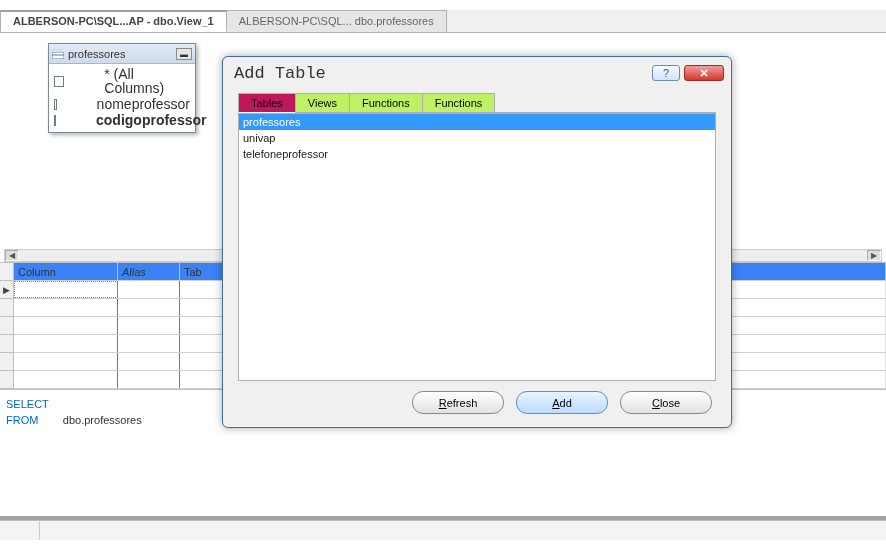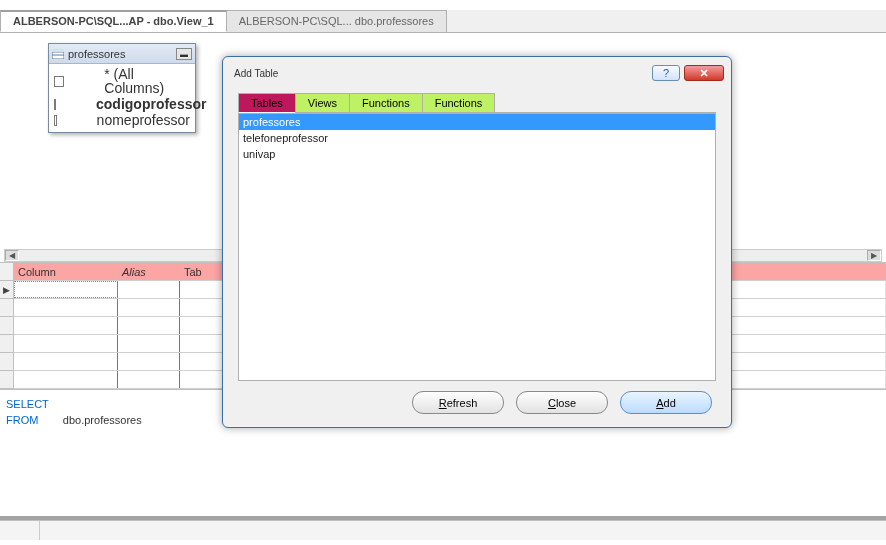--- a/index.html
+++ b/index.html
@@ -36,21 +36,21 @@
   .col-check { width: 11px; height: 11px; border: 1px solid #7a7a7a; background: #fff; display:inline-block; }
   .col-text { font-size: 14px; color: #333; margin-left: 36px; }
   .col-text.bold { font-weight: bold; }
 
   
   .criteria-grid { display: flex; border-bottom: 1px solid #c0c0c0; font-size: 11px; color: #333; }
   .rowhdr-col { width: 14px; background: #f0f0f0; border-right: 1px solid #c0c0c0; display:flex; flex-direction:column; }
   .rowhdr-cell { height: 18px; border-bottom: 1px solid #c0c0c0; display:flex; align-items:center; justify-content:center; font-size:9px; color:#444; }
   .grid-body { flex: 1; overflow: hidden; }
   .grid-row { display: flex; height: 18px; border-bottom: 1px solid #d0d0d0; }
-  .hdr-row .gcell { background: #fca5a5; border-right: 1px solid #c0c0c0; padding: 4px 4px; display:flex; align-items:center; }
+  .hdr-row .gcell { background: #3b82f6; border-right: 1px solid #c0c0c0; padding: 4px 4px; display:flex; align-items:center; }
   .gcell { border-right: 1px solid #e0e0e0; padding: 0 4px; display:flex; align-items:center; }
   .gcell.column { width: 104px; }
   .gcell.alias  { width: 62px; font-style: italic; }
   .gcell.table  { width: 46px; }
   .gcell.filter { width: 280px; }
   .gcell.or1    { width: 70px; }
   .gcell.or2    { flex: 1; }
   .grid-row.data .gcell.column { border-right: 1px solid #777; }
   .grid-row.data .gcell.alias  { border-right: 1px solid #777; }
   .grid-row.data .gcell.table  { border-right: 1px solid #777; }
@@ -72,21 +72,21 @@
     border: 1px solid #3b6ea5;
     border-radius: 6px;
     box-shadow: 0 0 8px rgba(0,0,0,.35), inset 0 0 2px rgba(255,255,255,.7);
     padding: 5px;
   }
   .modal-inner { background: #f0f0f0; height: 100%; display:flex; flex-direction:column; }
   .modal-title {
     height: 22px; display: flex; justify-content: space-between; align-items: center;
     padding: 0 2px 0 6px; color: #333;
   }
-  .modal-title-text { font-size: 10px; }
+  .modal-title-text { font-size: 17px; font-family: Liberation Mono, monospace; }
   .win-btns { display: flex; gap: 4px; }
   .win-btn { width: 28px; height: 16px; border-radius: 3px; border:1px solid #888; display:flex; align-items:center; justify-content:center; font-size:10px; cursor:pointer; }
   .win-help { background: linear-gradient(#f7fbff,#d2e3f7); color:#2a5a9a; border-color:#6a8db5; }
   .win-close { background: linear-gradient(#f39c9c,#d13a2a); color:#fff; border-color:#a02a1e; font-weight:bold; width:40px; }
   .modal-body { flex:1; padding: 8px 10px 0 10px; display:flex; flex-direction:column; }
 
   .tabstrip { display: flex; border-bottom: 1px solid #b0b0b0; align-items: flex-end; }
   .mtab { padding: 3px 12px; border:1px solid #b0b0b0; background:#bef264; margin-right:-1px; font-size:11px; cursor:pointer; position:relative; top:1px; }
   .mtab.active { background:#be185d; border-bottom:1px solid #fff; }
   .listbox { border:1px solid #b0b0b0; background:#fff; flex:1; overflow:auto; }
@@ -126,25 +126,25 @@
       </span>
       <span class="tw-min">▬</span>
     </div>
     <div class="tw-body">
       <div class="col-row">
         <span class="col-check"></span>
         <span class="col-text">* (All Columns)</span>
       </div>
       <div class="col-row">
         <span class="col-check"></span>
-        <span class="col-text bold">codigoprofessor</span>
+        <span class="col-text">nomeprofessor</span>
       </div>
       <div class="col-row">
         <span class="col-check"></span>
-        <span class="col-text">nomeprofessor</span>
+        <span class="col-text bold">codigoprofessor</span>
       </div>
     </div>
   </div>
   <div class="hscroll-track">
     <div class="hscroll-arrow">◀</div>
     <div style="flex:1"></div>
     <div class="hscroll-arrow">▶</div>
   </div>
 </div>
 
@@ -242,29 +242,29 @@
     </div>
     <div class="modal-body">
       <div class="tabstrip">
         <div class="mtab active"><span>Tables</span></div>
         <div class="mtab"><span>Views</span></div>
         <div class="mtab"><span>Functions</span></div>
         <div class="mtab"><span>Functions</span></div>
       </div>
       <div class="listbox">
         <div class="li selected"><span>professores</span></div>
+        <div class="li"><span>univap</span></div>
         <div class="li"><span>telefoneprofessor</span></div>
-        <div class="li"><span>univap</span></div>
       </div>
       <div class="dlg-buttons">
         <div class="dlg-btn">
             <span><span class="ul">R</span><span>efresh</span></span>
           </div>
+        <div class="dlg-btn primary">
+            <span><span class="ul">A</span><span>dd</span></span>
+          </div>
         <div class="dlg-btn">
             <span><span class="ul">C</span><span>lose</span></span>
           </div>
-        <div class="dlg-btn primary">
-            <span><span class="ul">A</span><span>dd</span></span>
-          </div>
       </div>
     </div>
   </div>
 </div>
 
 </body></html>

